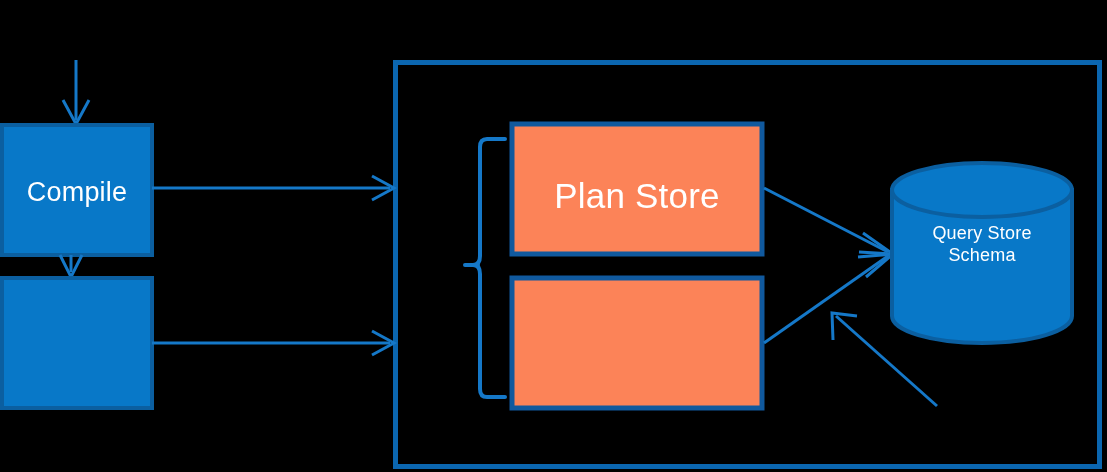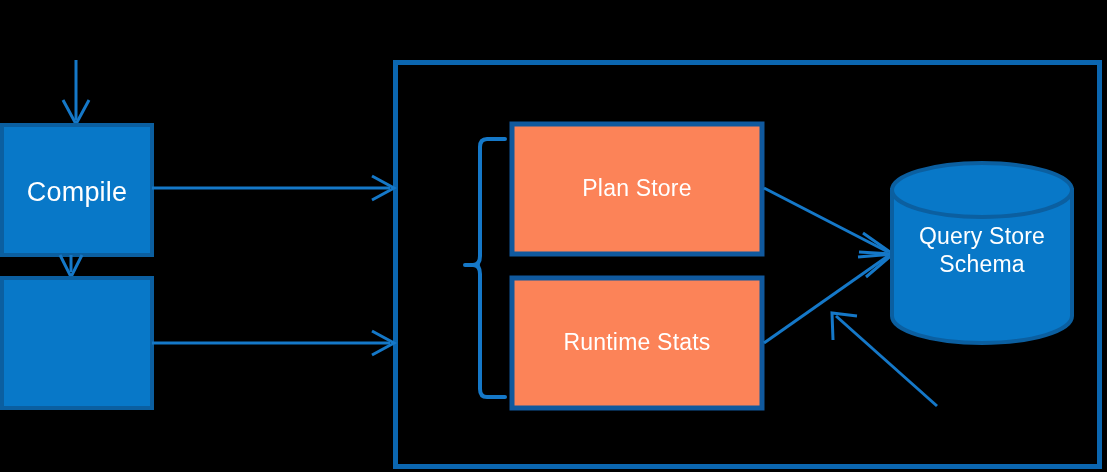--- a/index.html
+++ b/index.html
@@ -32,24 +32,24 @@
     text-align: center;
     line-height: 1.2;
     white-space: pre-line;
     pointer-events: none;
     letter-spacing: 0.2px;
   }
   .label-process {
     font-size: 27px;
   }
   .label-store {
-    font-size: 23px;
+    font-size: 35px;
   }
   .label-db {
-    font-size: 23px;
+    font-size: 18px;
   }
 </style>
 </head>
 <body>
 
 <div id="canvas">
 
   <svg id="svg-layer" viewBox="0 0 1107 472" xmlns="http://www.w3.org/2000/svg">
 
     <rect x="395.5" y="62.5" width="704" height="404" fill="none" stroke="#0B66B0" stroke-width="5"></rect>
@@ -128,18 +128,17 @@
       <ellipse cx="982" cy="190" rx="90" ry="27" fill="#0878C8" stroke="#0B5FA0" stroke-width="4"></ellipse>
     </g>
 
   </svg>
 
   <div class="node-label label-process" style="left:2px; top:176px; width:150px;">Compile</div>
 
 
   <div class="node-label label-store" style="left:512px; top:175px; width:250px;">Plan Store</div>
 
-  <div class="node-label label-store" style="left:512px; top:329px; width:250px;">Runtime Stats</div>
 
   <div class="node-label label-db" style="left:892px; top:223px; width:180px;">Query Store
 Schema</div>
 
 </div>
 
 </body></html>

